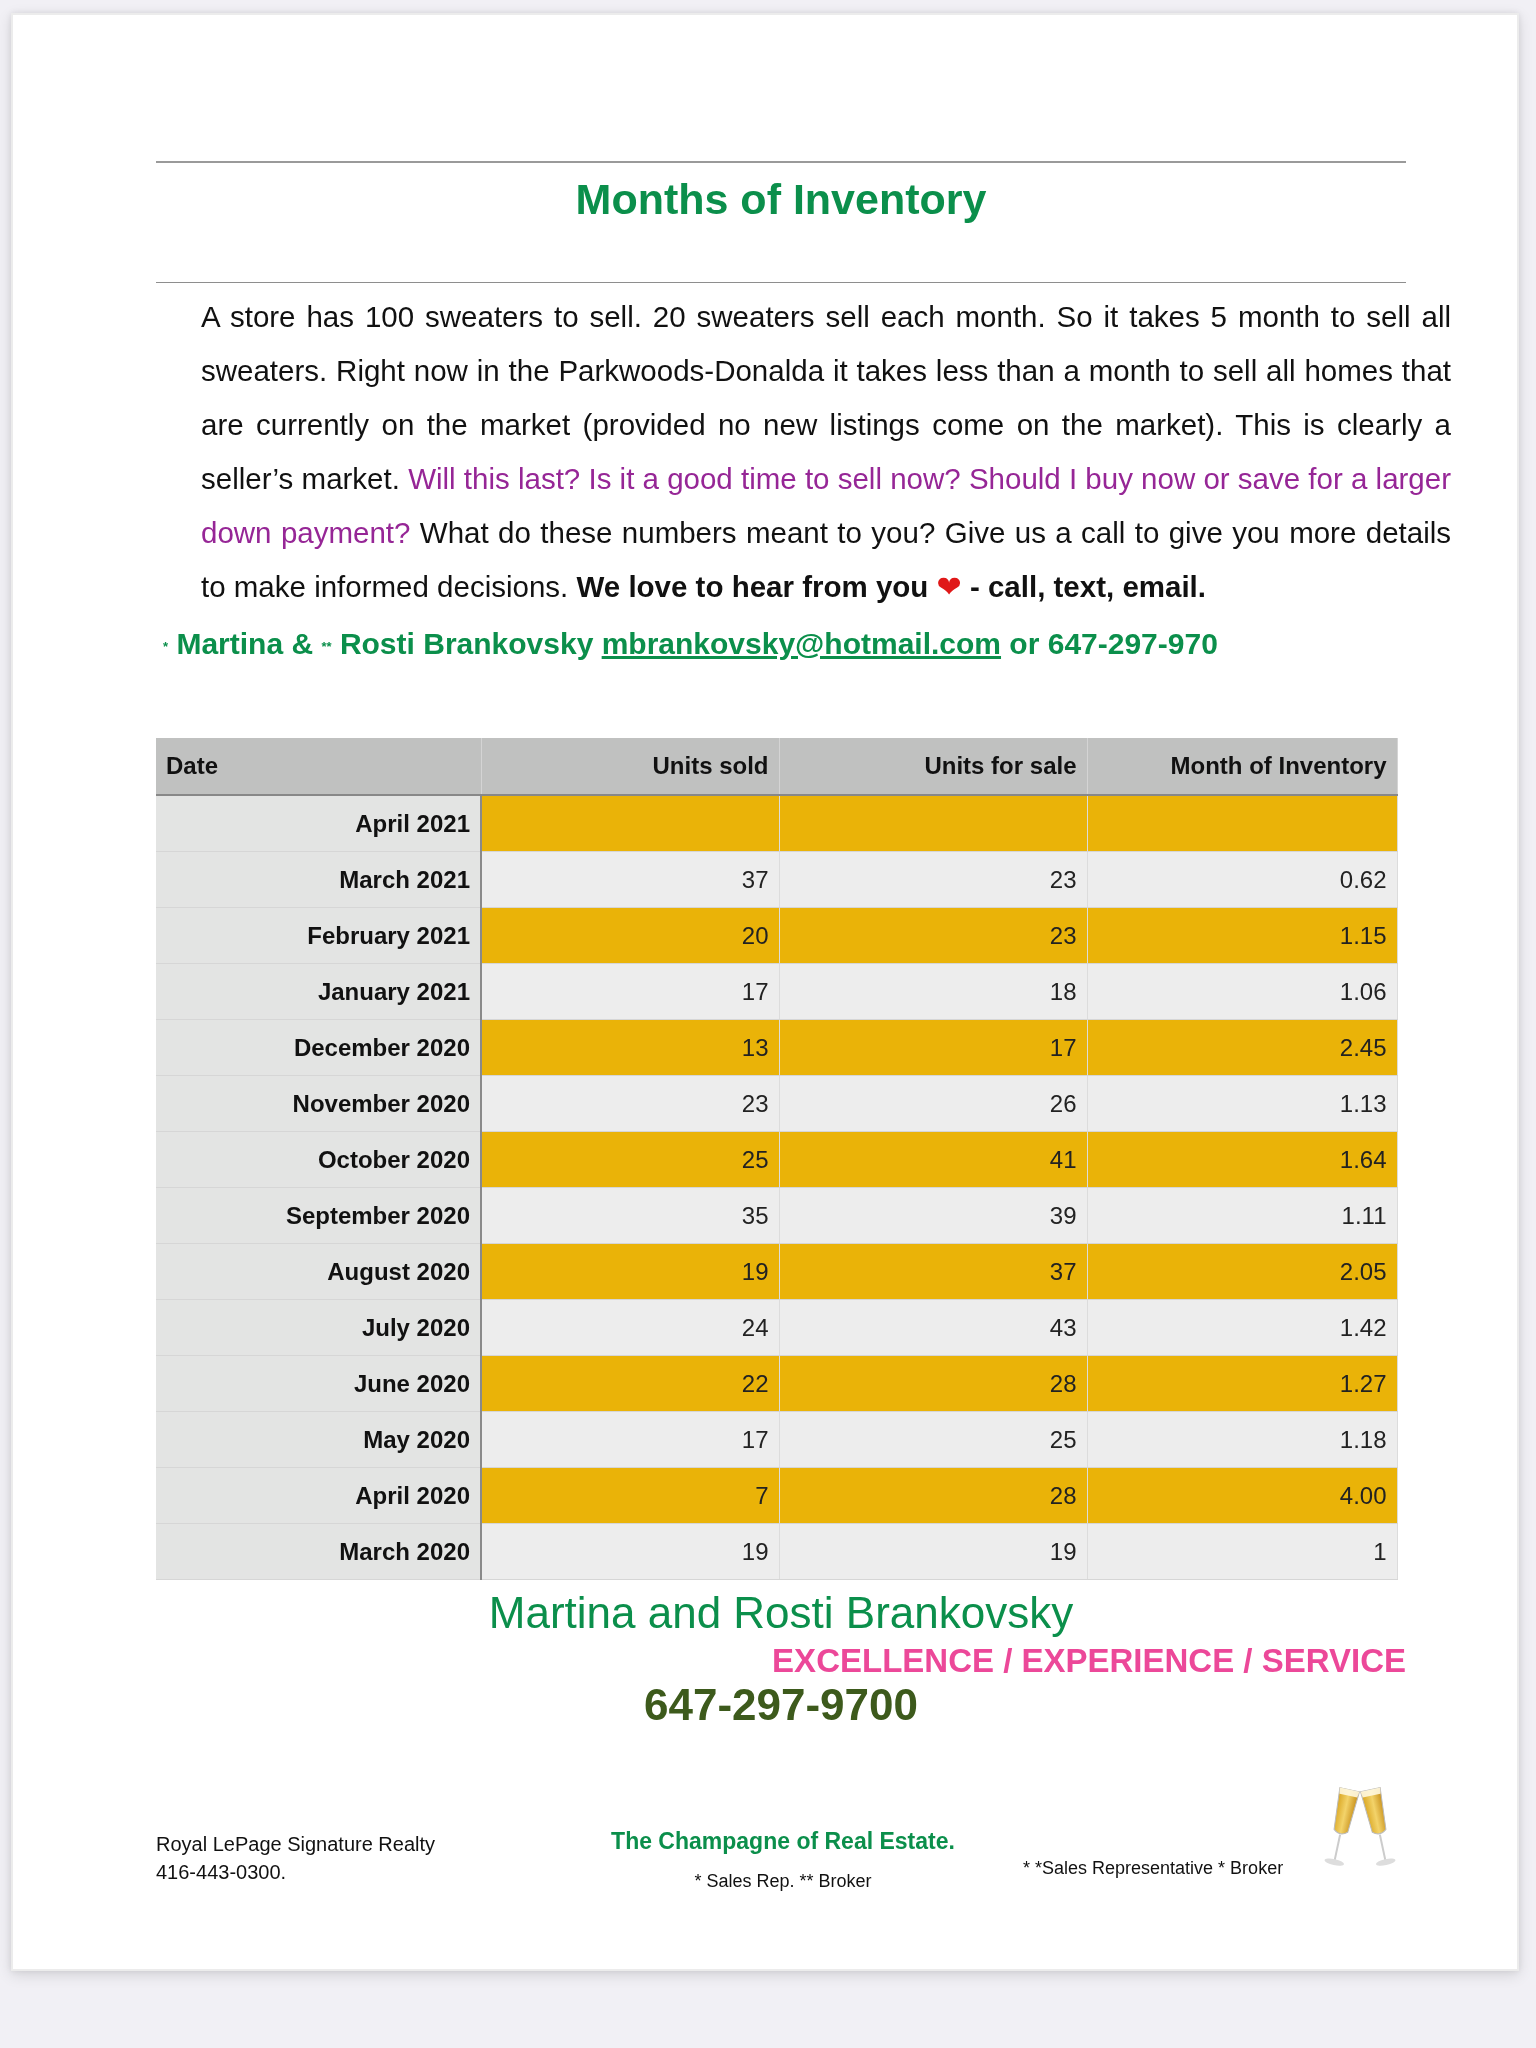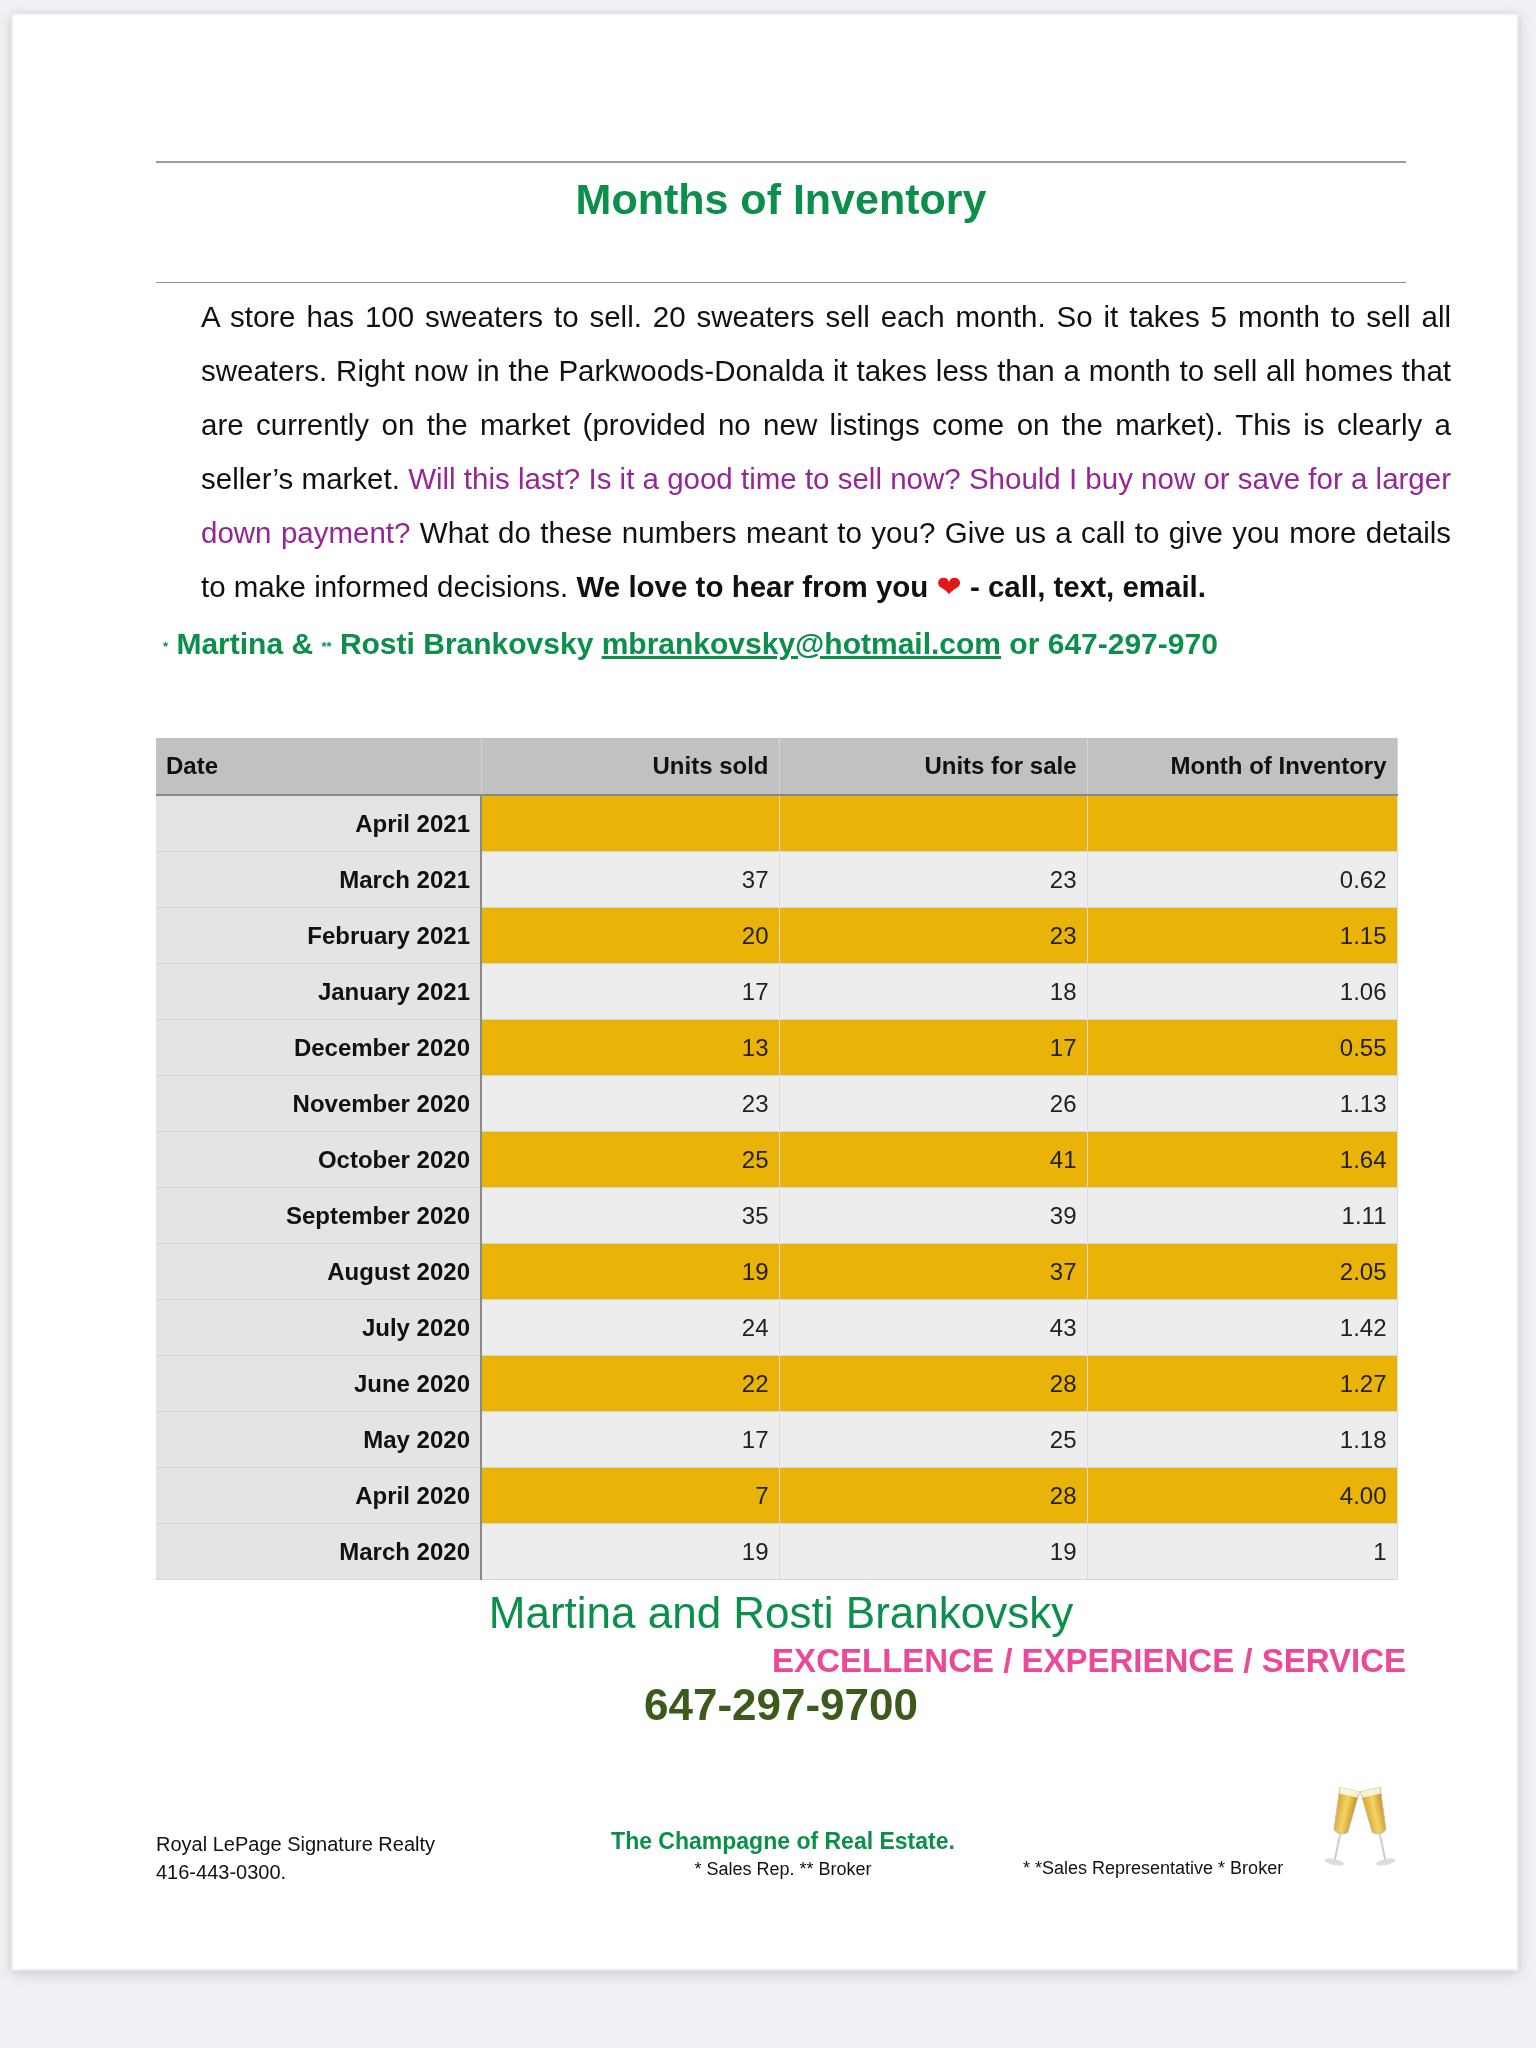--- a/index.html
+++ b/index.html
@@ -79,21 +79,21 @@
       position: absolute; left: 143px; width: 1250px; top: 1665px;
       text-align: center; color: #3d5a1c; font-weight: bold; font-size: 44px;
     }
     .foot-left {
       position: absolute; left: 143px; top: 1815px; font-size: 20px; color: #111; line-height: 28px;
     }
     .foot-center {
       position: absolute; left: 560px; width: 420px; top: 1813px; text-align: center;
     }
     .foot-center .tag { color: #0b8f4b; font-weight: bold; font-size: 23px; }
-    .foot-center .sub { font-size: 18px; color: #111; margin-top: 4px; }
+    .foot-center .sub { font-size: 18px; color: #111; margin-top: 16px; }
     .foot-right {
       position: absolute; left: 1010px; top: 1843px; font-size: 18px; color: #111;
       white-space: nowrap;
     }
     .glasses { position: absolute; left: 1308px; top: 1766px; width: 78px; height: 96px; }
   </style>
 </head>
 <body>
 
 <div class="page">
@@ -146,21 +146,21 @@
         <tr class="odd">
           <td class="date">January 2021</td>
           <td class="num">17</td>
           <td class="num">18</td>
           <td class="num">1.06</td>
         </tr>
         <tr class="even">
           <td class="date">December 2020</td>
           <td class="num">13</td>
           <td class="num">17</td>
-          <td class="num">0.55</td>
+          <td class="num">2.45</td>
         </tr>
         <tr class="odd">
           <td class="date">November 2020</td>
           <td class="num">23</td>
           <td class="num">26</td>
           <td class="num">1.13</td>
         </tr>
         <tr class="even">
           <td class="date">October 2020</td>
           <td class="num">25</td>

